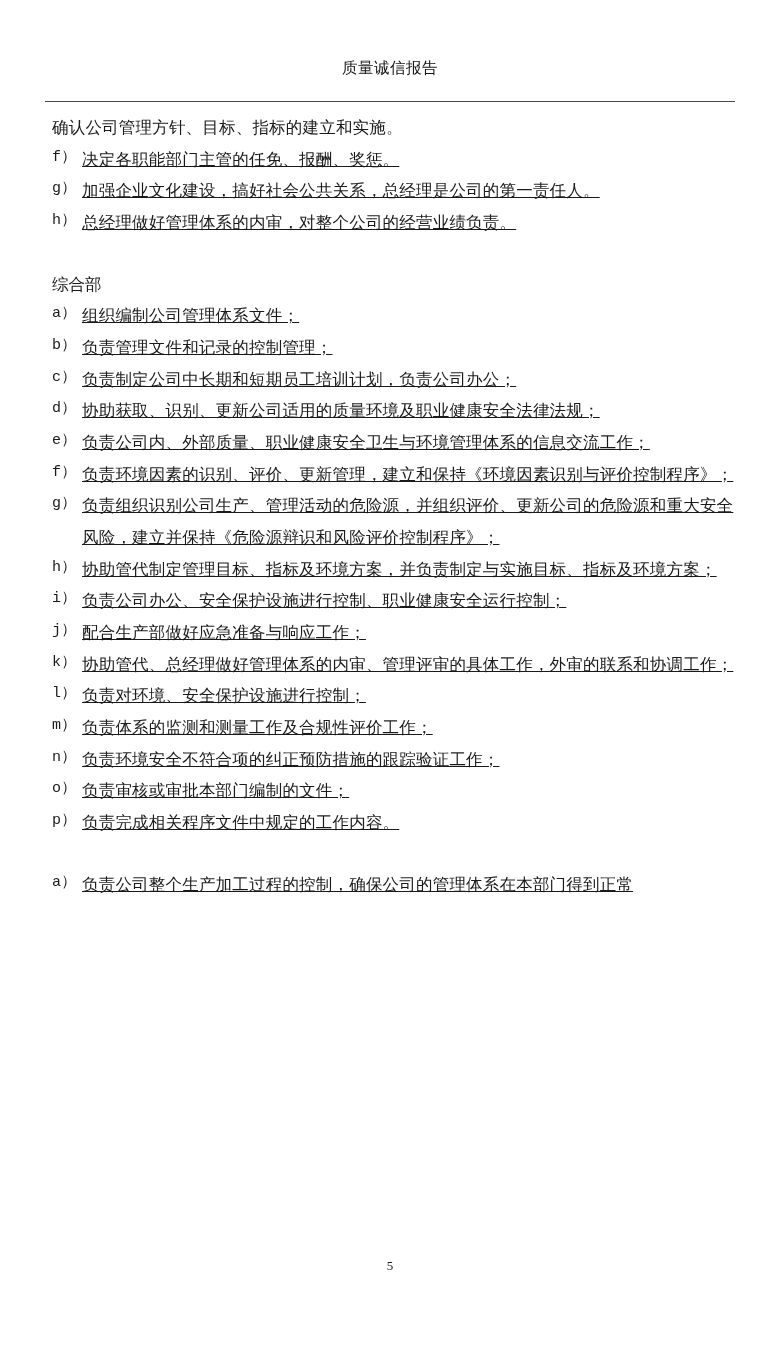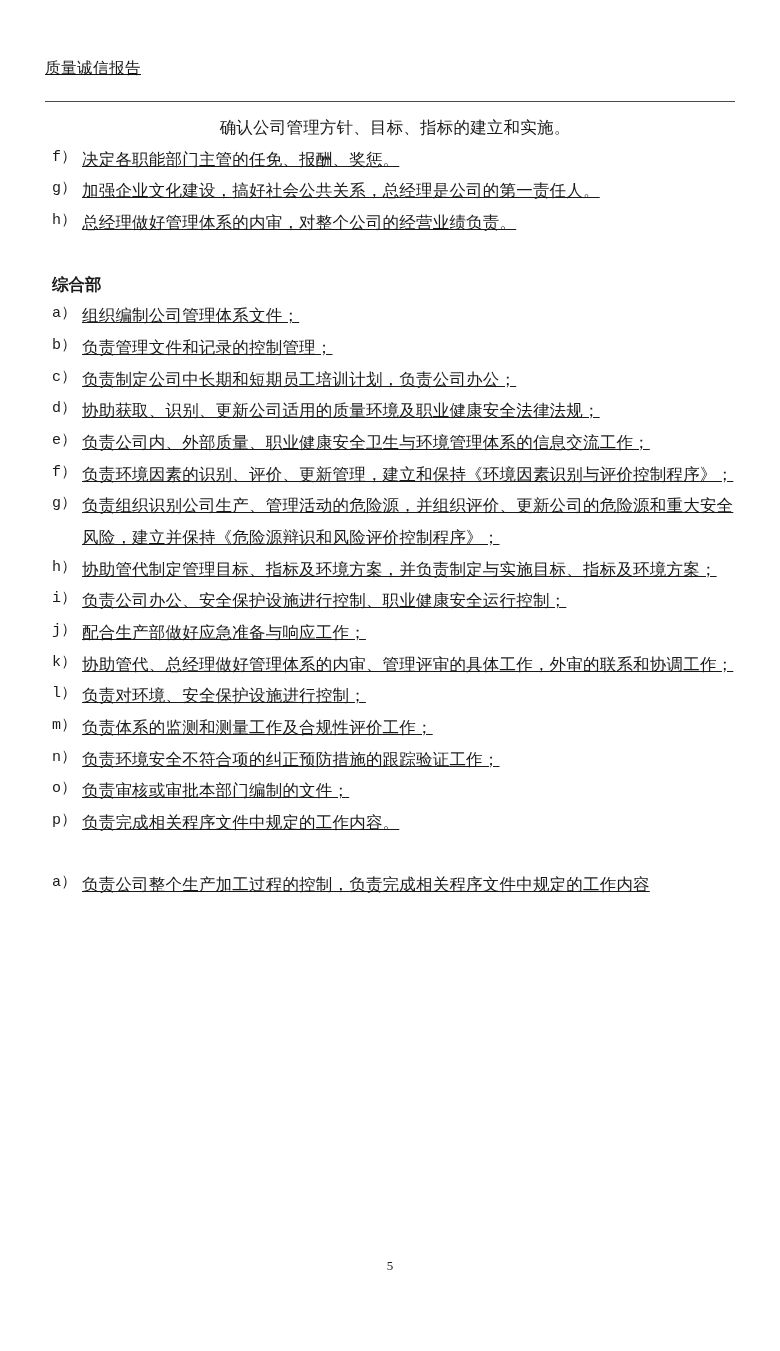--- a/index.html
+++ b/index.html
@@ -15,44 +15,43 @@
     font-family: "Liberation Serif", "DejaVu Serif", serif;
     color: #1a1a1a;
     box-sizing: border-box;
     overflow: hidden;
   }
   .header {
     position: absolute;
     top: 58px;
     left: 45px;
     right: 45px;
-    text-align: left;
+    text-align: center;
     font-size: 15.5px;
     letter-spacing: 0.5px;
     color: #111;
-    text-decoration: underline;
   }
   .header-rule {
     position: absolute;
     top: 101px;
     left: 45px;
     width: 690px;
     height: 0;
     border-top: 1px solid #4a4a4a;
   }
   .content {
     position: absolute;
     top: 112px;
     left: 52px;
     width: 686px;
   }
   .para {
     font-size: 16.5px;
     line-height: 1.92;
-    text-align: center;
+    text-align: left;
     letter-spacing: 0.2px;
     margin: 0;
     white-space: pre-wrap;
   }
   .item {
     font-size: 16.5px;
     line-height: 1.92;
     margin: 0;
     display: flex;
     align-items: flex-start;
@@ -68,21 +67,20 @@
   .item .text {
     flex: 1 1 auto;
     white-space: pre-wrap;
     text-decoration: underline;
   }
   .section-head {
     font-size: 16.5px;
     line-height: 1.92;
     margin: 0;
     padding-left: 0;
-    font-weight: bold;
   }
   .gap {
     height: 30px;
   }
   .footer {
     position: absolute;
     bottom: 77px;
     left: 0;
     width: 100%;
     text-align: center;
@@ -185,21 +183,21 @@
     <div class="item">
       <span class="marker">p）</span>
       <span class="text">负责完成相关程序文件中规定的工作内容。</span>
     </div>
 
     <div class="gap"></div>
 
 
     <div class="item">
       <span class="marker">a）</span>
-      <span class="text">负责公司整个生产加工过程的控制，负责完成相关程序文件中规定的工作内容</span>
+      <span class="text">负责公司整个生产加工过程的控制，确保公司的管理体系在本部门得到正常</span>
     </div>
 
   </div>
 
   <div class="footer">
     <span>5</span>
   </div>
 
 </div>
 

